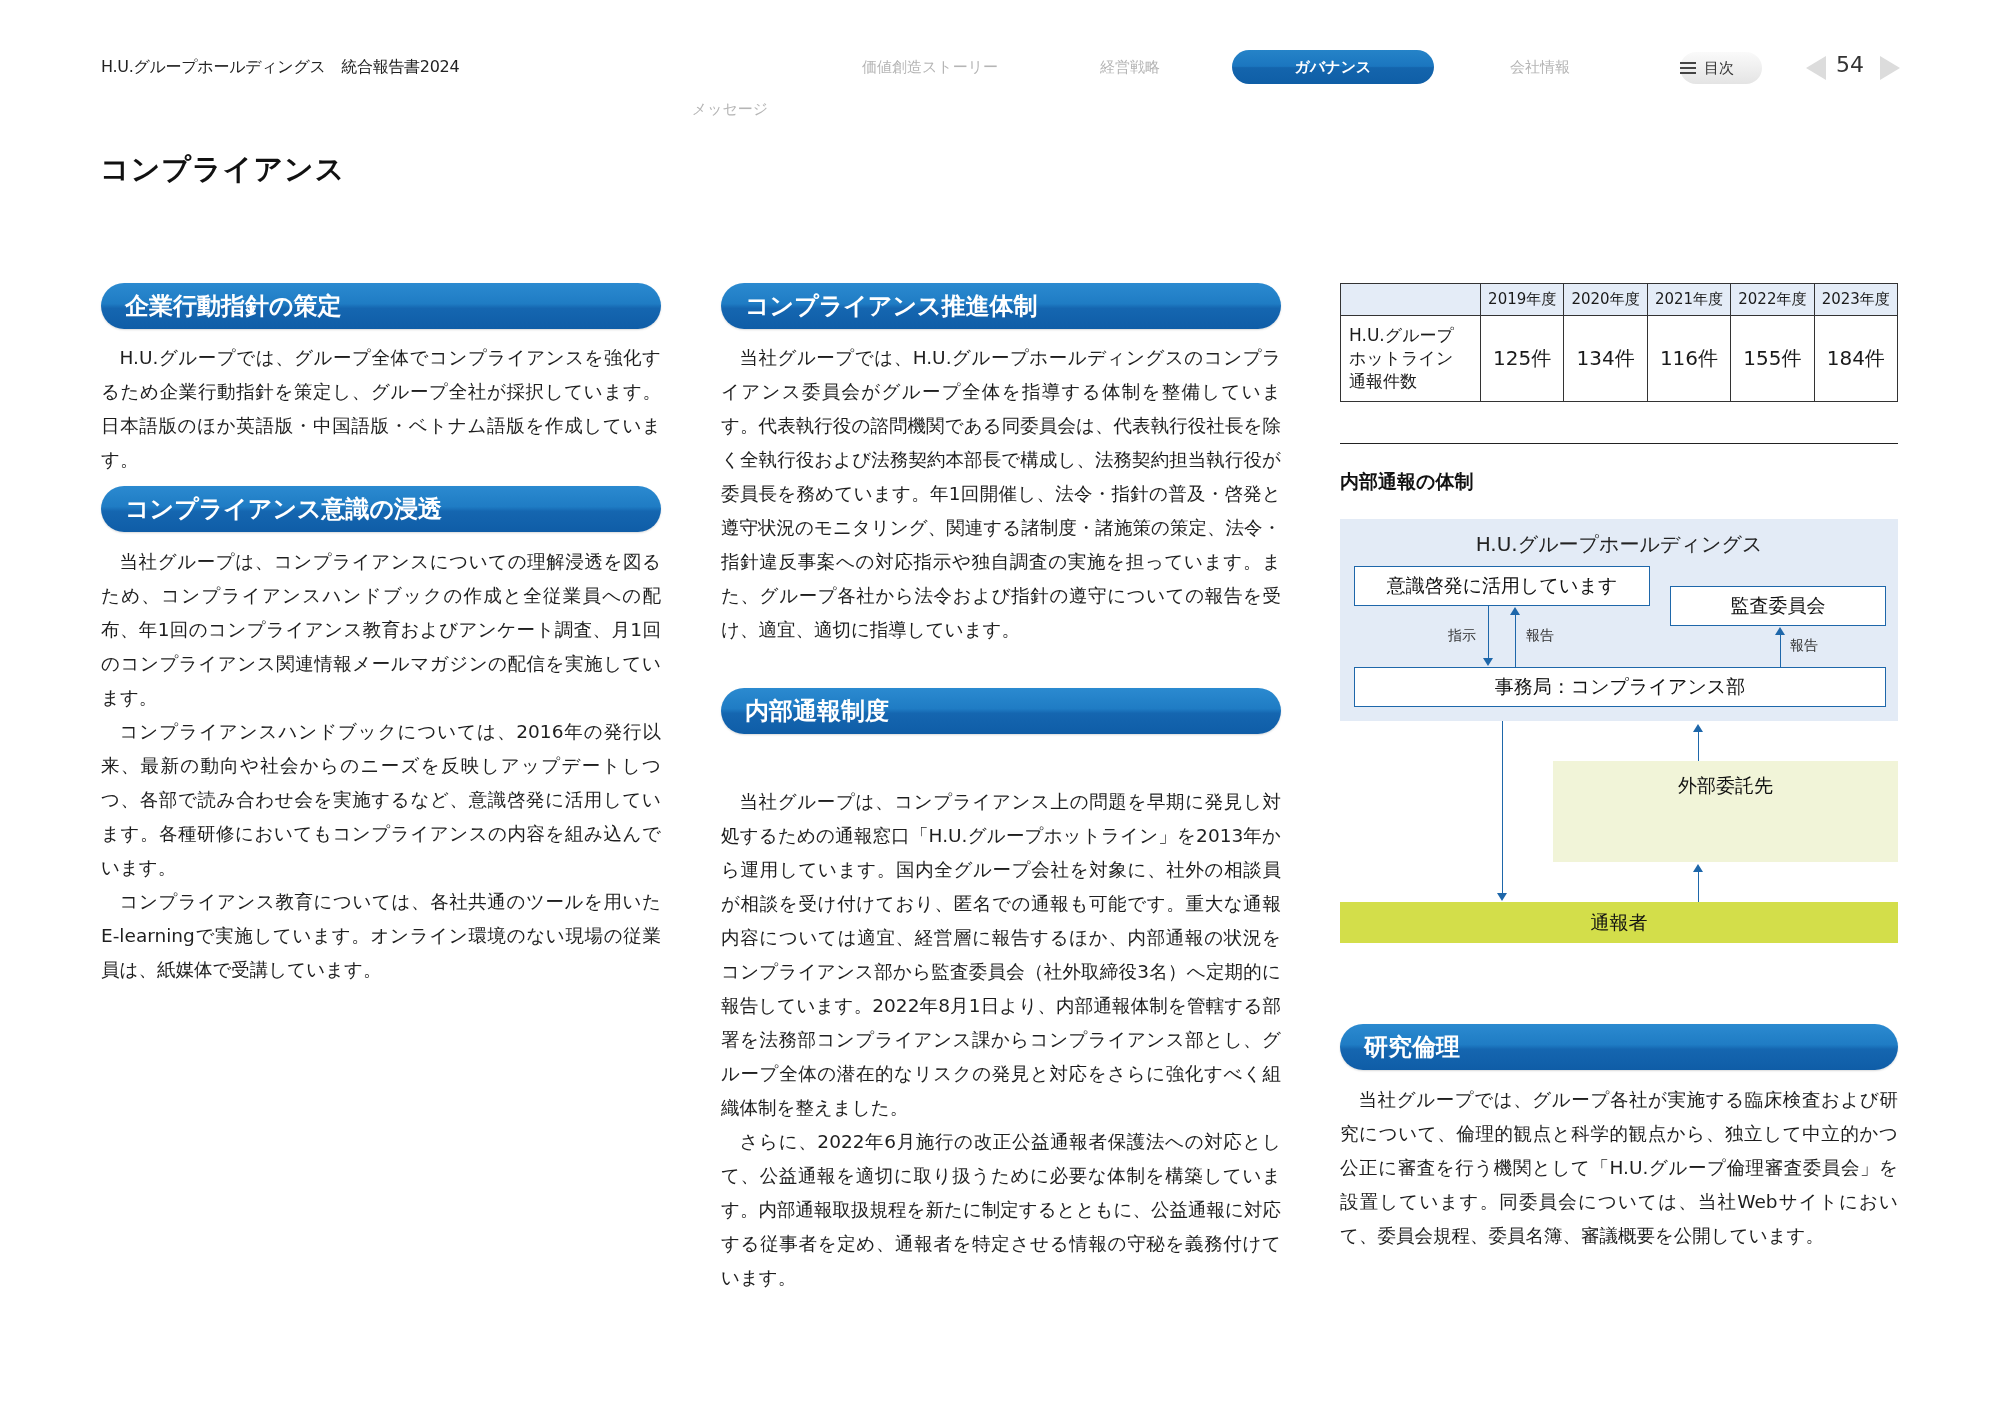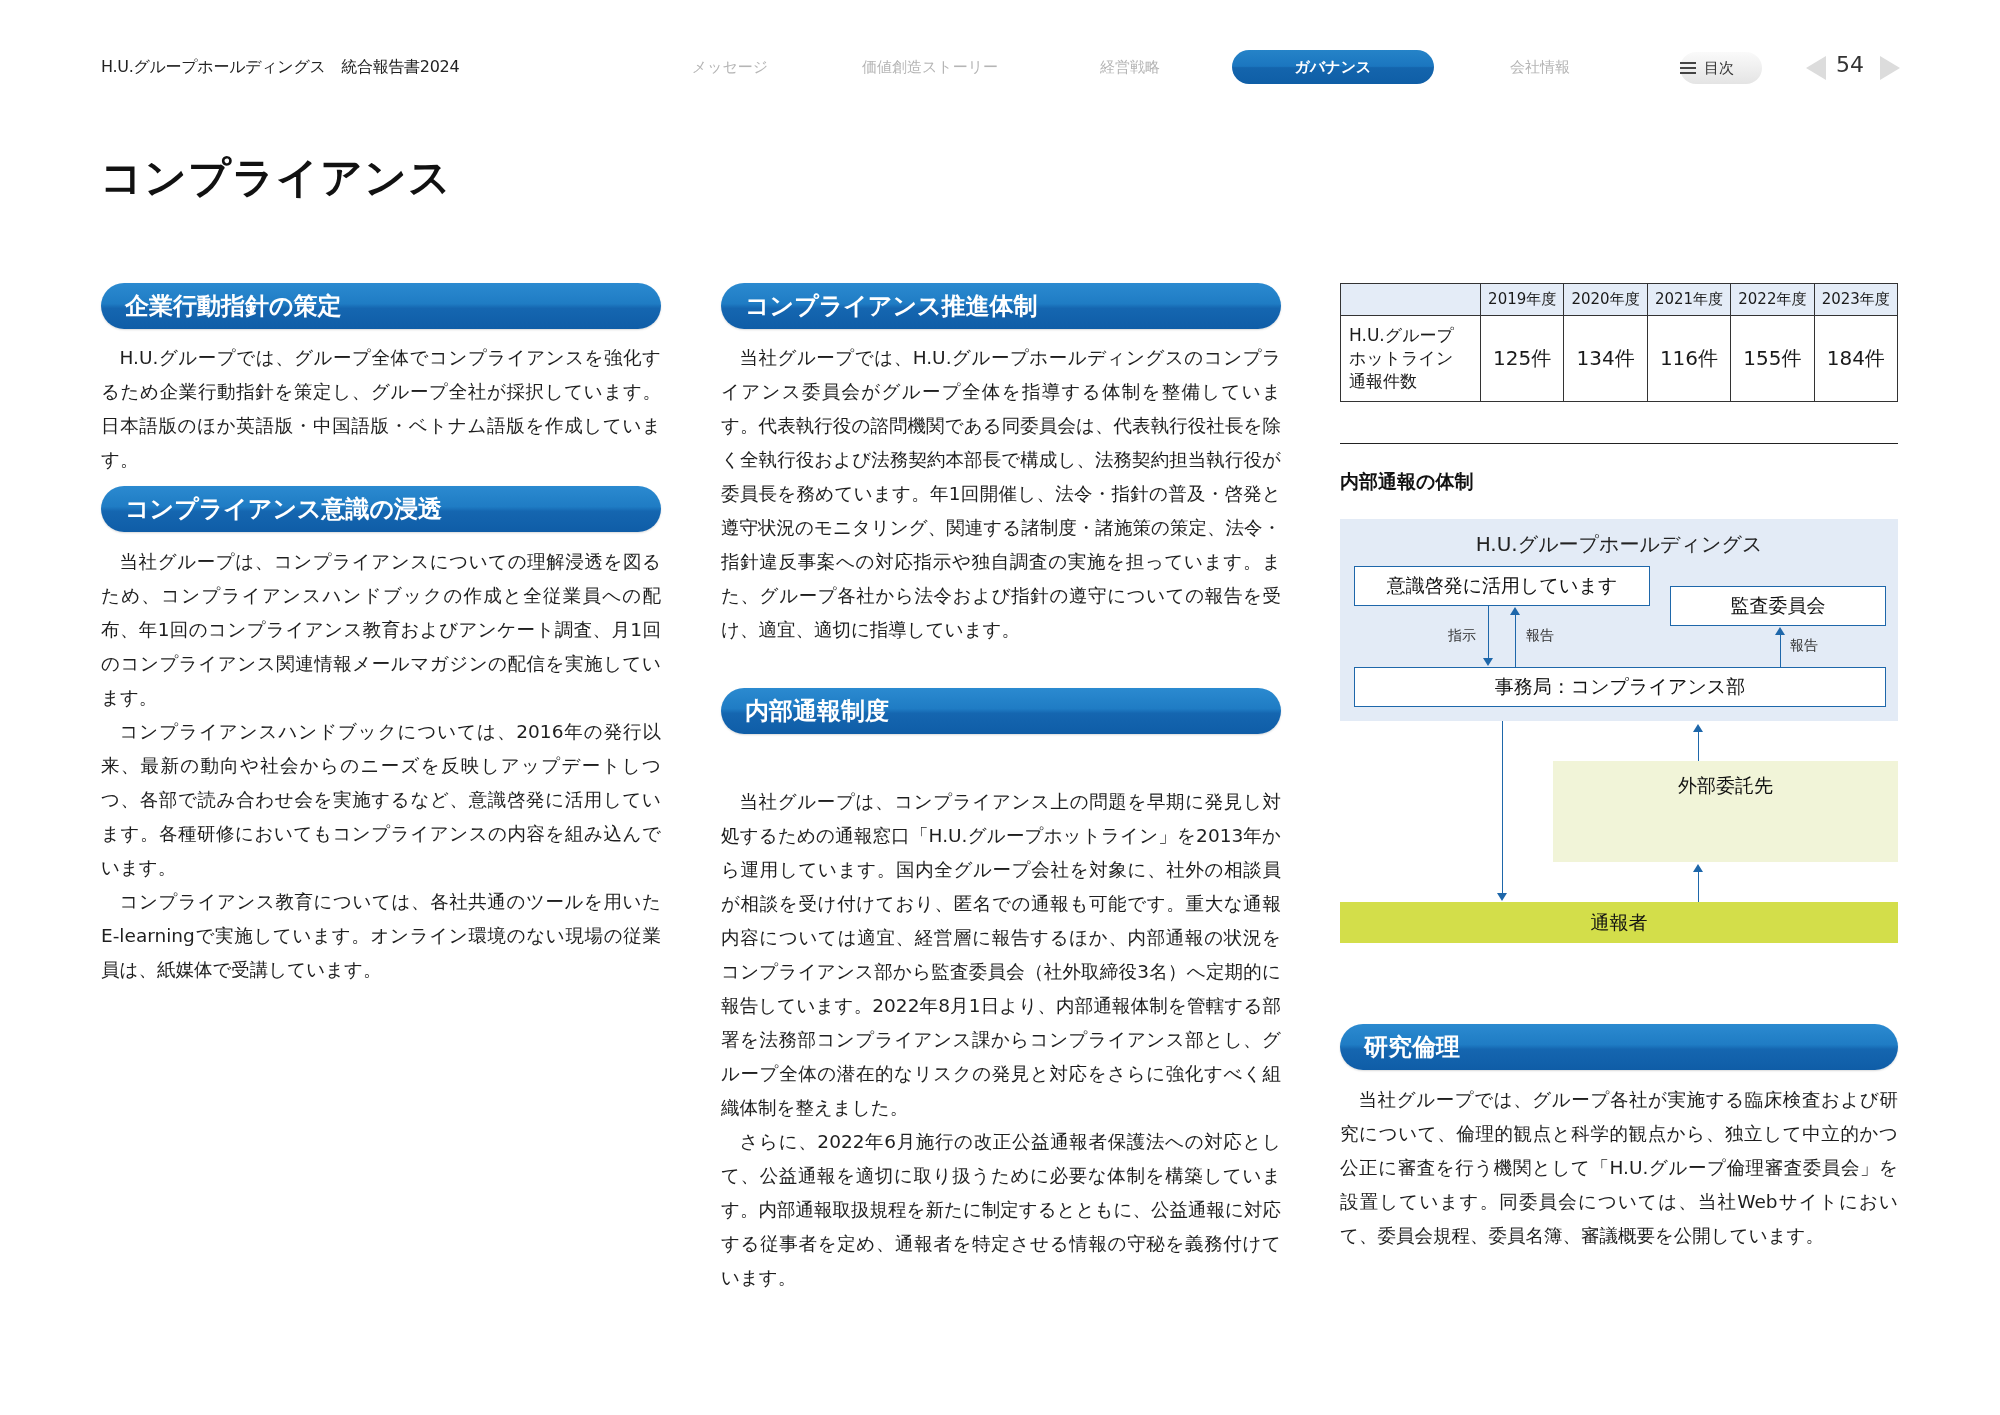--- a/index.html
+++ b/index.html
@@ -10,21 +10,21 @@
   .hdr-title { position: absolute; left: 101px; top: 57px; font-size: 16px; color: #222; letter-spacing: -0.3px; }
   .nav { position: absolute; top: 50px; height: 34px; display: flex; align-items: center; justify-content: center; font-size: 15px; color: #b5b5b5; cursor: pointer; }
   .nav.active { background: linear-gradient(#2583c8 0%, #1b76bf 48%, #1465ad 52%, #0f5ea6 100%); color: #fff; border-radius: 18px; font-weight: bold; }
   .toc-btn { position: absolute; left: 1680px; top: 52px; width: 82px; height: 32px; border-radius: 16px; background: linear-gradient(#fafafa, #e4e4e4); display: flex; align-items: center; justify-content: flex-start; gap: 8px; font-size: 15px; color: #333; cursor: pointer; }
   .menu-icon { display: inline-block; width: 16px; height: 12px; border-top: 2px solid #444; border-bottom: 2px solid #444; position: relative; }
   .menu-icon::after { content: ""; position: absolute; left: 0; right: 0; top: 3px; border-top: 2px solid #444; }
   .pg-prev { position: absolute; left: 1806px; top: 56px; width: 0; height: 0; border-top: 12px solid transparent; border-bottom: 12px solid transparent; border-right: 20px solid #dcdcdc; cursor: pointer; }
   .pg-num { position: absolute; left: 1836px; top: 52px; font-size: 22px; color: #333; }
   .pg-next { position: absolute; left: 1880px; top: 56px; width: 0; height: 0; border-top: 12px solid transparent; border-bottom: 12px solid transparent; border-left: 20px solid #dcdcdc; cursor: pointer; }
 
-  .page-title { position: absolute; left: 100px; top: 150px; font-size: 42px; font-weight: bold; color: #111; letter-spacing: 1px; }
+  .page-title { position: absolute; left: 100px; top: 150px; font-size: 29px; font-weight: bold; color: #111; letter-spacing: 1px; }
 
   
   .pill { position: absolute; height: 46px; border-radius: 23px; background: linear-gradient(#2b8ad0 0%, #1f7cc4 45%, #1566b0 55%, #0f5da7 100%); color: #fff; font-size: 24px; font-weight: bold; padding-left: 24px; display: flex; align-items: center; box-shadow: 0 1px 2px rgba(0,0,0,0.15); }
 
   .body-text { position: absolute; font-size: 18.5px; line-height: 34px; color: #1e1e1e; text-align: justify; }
   .body-text p { text-indent: 1em; }
 
   
   table.hot { position: absolute; left: 1340px; top: 283px; width: 558px; border-collapse: collapse; font-size: 15px; }
   table.hot th, table.hot td { border: 1px solid #333; }
@@ -46,21 +46,21 @@
   .dg-lbl { position: absolute; font-size: 14px; color: #333; }
   .dg-ext { position: absolute; left: 1553px; top: 761px; width: 345px; height: 101px; background: #f1f4d8; }
   .dg-ext-title { position: absolute; left: 0; right: 0; top: 12px; text-align: center; font-size: 19px; color: #111; }
   .dg-ext-box { position: absolute; left: 12px; top: 48px; width: 321px; height: 40px; background: #fff; border: 1.5px solid #8cbd3f; display: flex; align-items: center; justify-content: center; font-size: 19px; color: #111; }
   .dg-reporter { position: absolute; left: 1340px; top: 902px; width: 558px; height: 41px; background: #d3de4a; display: flex; align-items: center; justify-content: center; font-size: 19px; color: #111; }
 </style>
 </head>
 <body>
 
 <div class="hdr-title">H.U.グループホールディングス　統合報告書2024</div>
-<div class="nav" style="left:660px;width:140px;">メッセージ</div>
+<div class="nav" style="left:660px;width:140px;margin-top:42px;">メッセージ</div>
 <div class="nav" style="left:840px;width:180px;">価値創造ストーリー</div>
 <div class="nav" style="left:1060px;width:140px;">経営戦略</div>
 <div class="nav active" style="left:1232px;width:202px;">ガバナンス</div>
 <div class="nav" style="left:1470px;width:140px;">会社情報</div>
 <div class="toc-btn">
   <span class="menu-icon"></span>
   <span>目次</span>
 </div>
 <div class="pg-prev"></div>
 <div class="pg-num">54</div>

